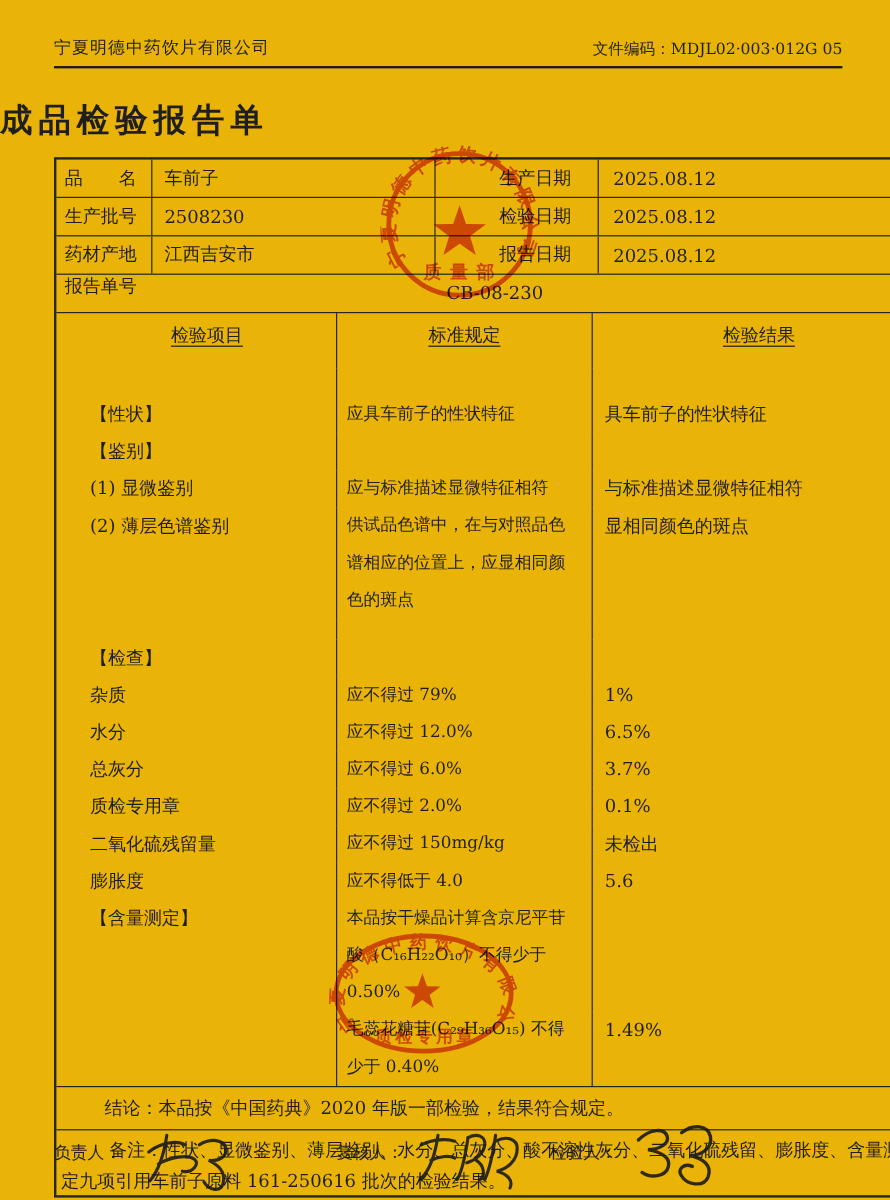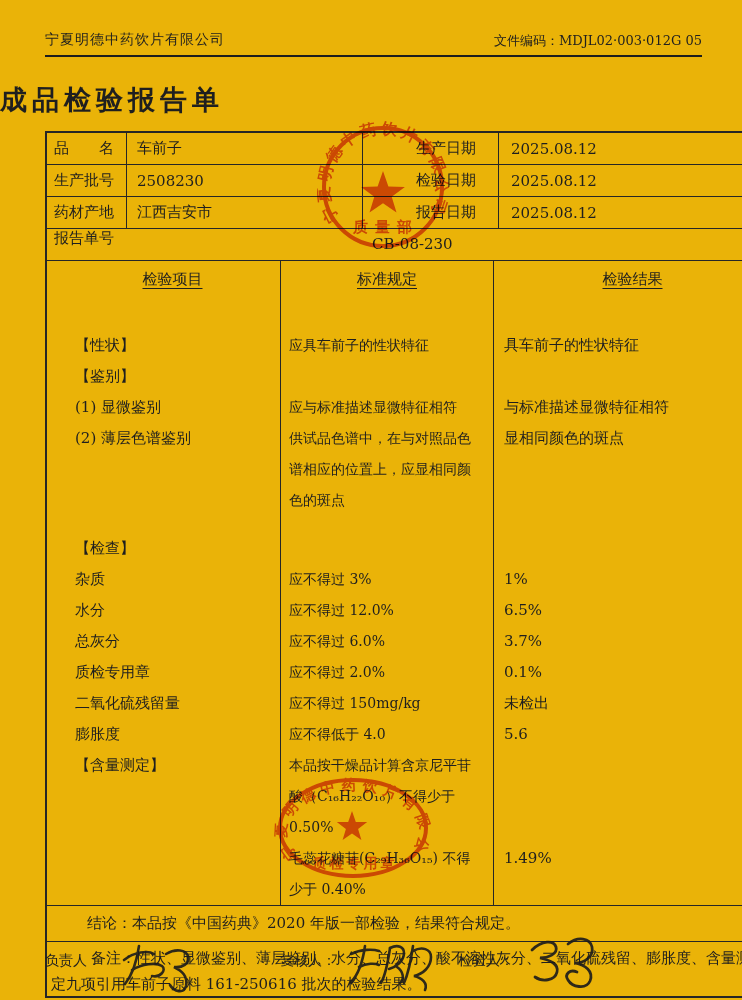--- a/index.html
+++ b/index.html
@@ -136,21 +136,21 @@
           <div class="c2"></div>
           <div class="c3"></div>
         </div>
       <div class="ir h31">
         <div class="c1">【检查】</div>
         <div class="c2"></div>
         <div class="c3"></div>
       </div>
       <div class="ir h31">
         <div class="c1">杂质</div>
-        <div class="c2">应不得过 3%</div>
+        <div class="c2">应不得过 79%</div>
         <div class="c3">1%</div>
       </div>
       <div class="ir h31">
         <div class="c1">水分</div>
         <div class="c2">应不得过 12.0%</div>
         <div class="c3">6.5%</div>
       </div>
       <div class="ir h31">
         <div class="c1">总灰分</div>
         <div class="c2">应不得过 6.0%</div>

